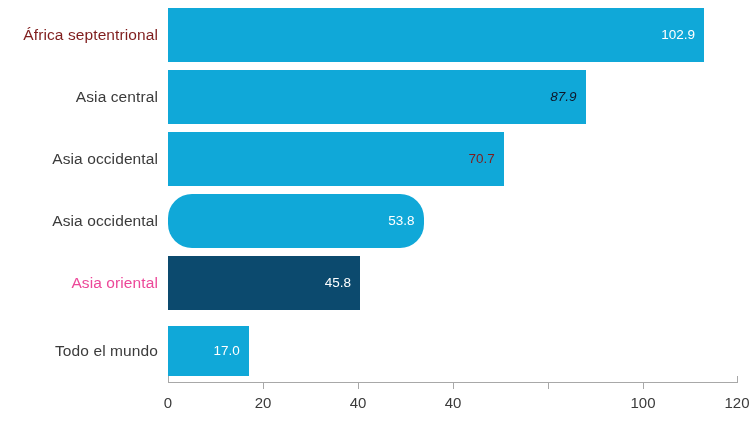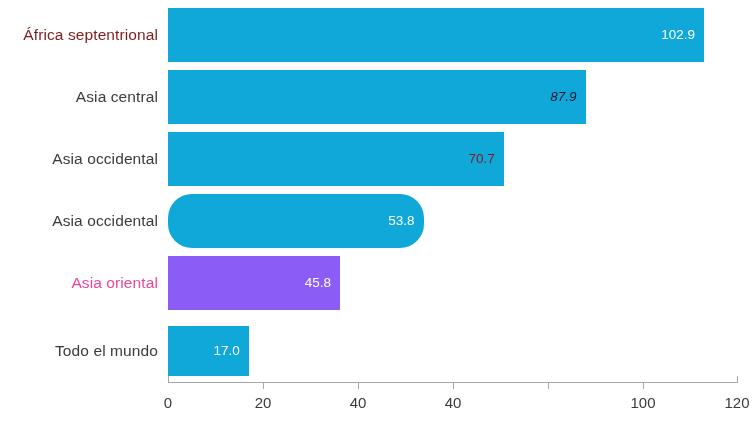--- a/index.html
+++ b/index.html
@@ -142,21 +142,21 @@
       <div class="bar-track">
         <div class="bar" style="width: 255.5px; background: rgb(16, 168, 216); border-radius: 24px;">
           <span class="bar-value" style="color: rgb(255, 255, 255);">53.8</span>
         </div>
       </div>
     </div>
 
     <div class="bar-row" style="top:256px;">
       <div class="cat-label" style="color: #ec4899;">Asia oriental</div>
       <div class="bar-track">
-        <div class="bar" style="width: 172px; background: #8b5cf6;">
+        <div class="bar" style="width: 192px; background: #0c4a6e;">
           <span class="bar-value" style="color: rgb(255, 255, 255);">45.8</span>
         </div>
       </div>
     </div>
 
     <div class="bar-row" style="top:326px; height:50px;">
       <div class="cat-label" style="height: 50px; line-height: 50px; color: rgb(59, 59, 59);">Todo el mundo</div>
       <div class="bar-track" style="height:50px;">
         <div class="bar" style="width: 80.8px; height: 50px; background: rgb(16, 168, 216);">
           <span class="bar-value" style="height: 44px; line-height: 50px; color: rgb(255, 255, 255);">17.0</span>

